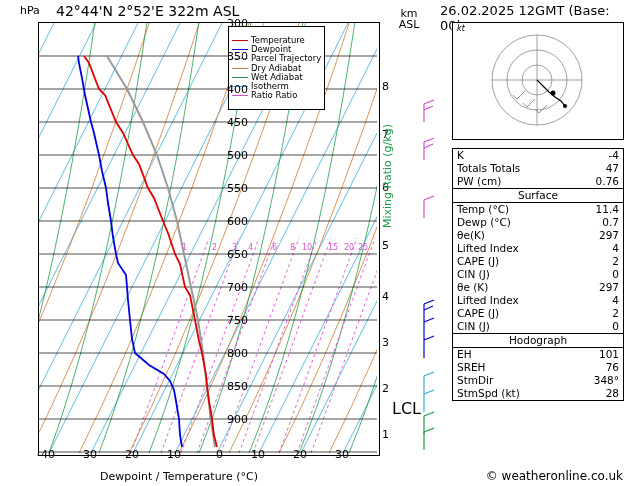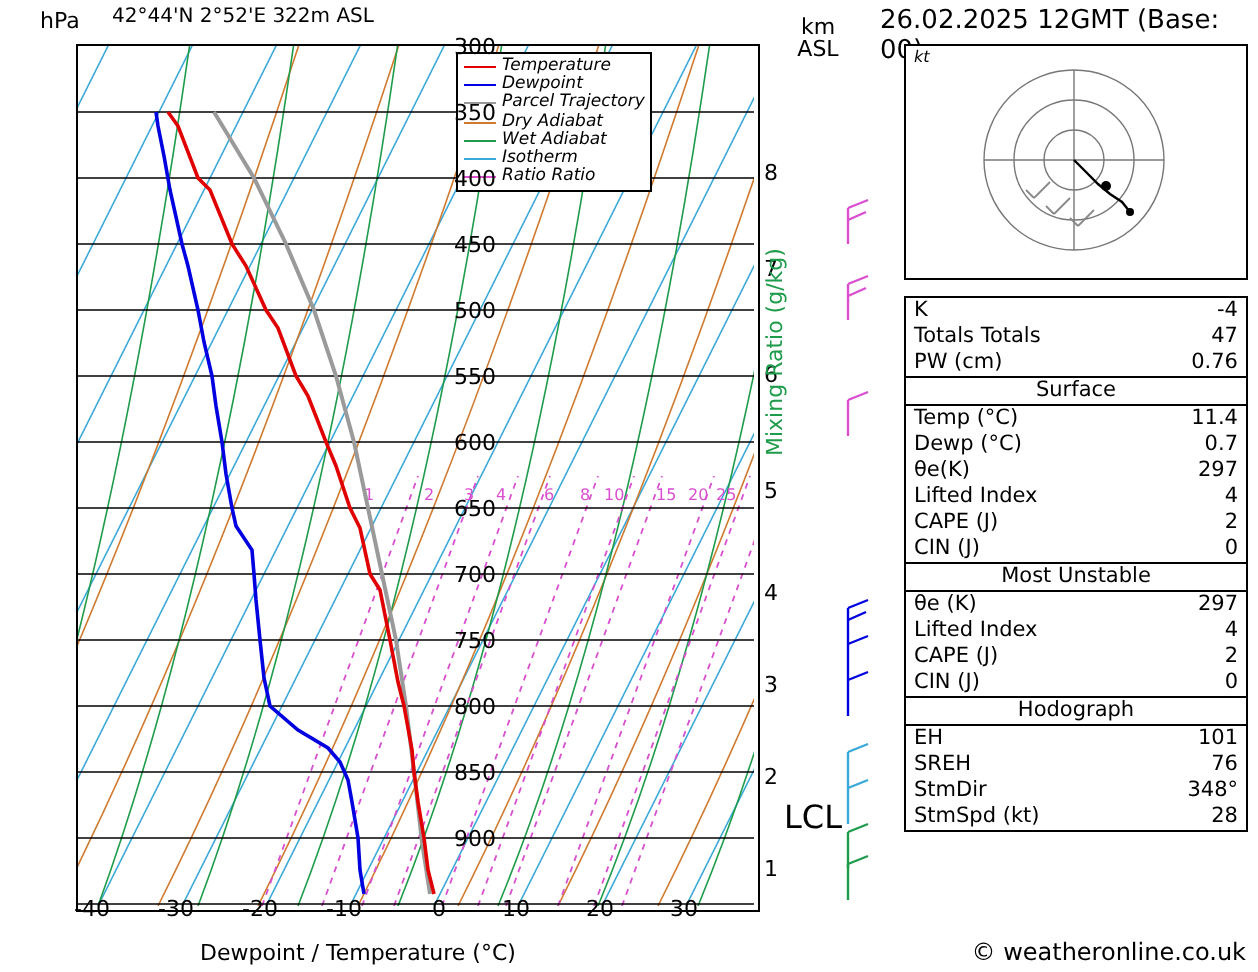--- a/index.html
+++ b/index.html
@@ -1,37 +1,37 @@
 <!DOCTYPE html>
 <html><head>
 <meta charset="utf-8">
 <style>
   html,body{margin:0;padding:0;}
   body{width:629px;height:486px;background:#ffffff;font-family:"DejaVu Sans",sans-serif;position:relative;overflow:hidden;}
   .abs{position:absolute;}
   
   #hpa-label{left:20px;top:4px;font-size:11px;color:#000;}
-  #station-title{left:56px;top:3px;font-size:10px;color:#000;font-weight:normal;text-align:right;}
+  #station-title{left:56px;top:3px;font-size:14px;color:#000;font-weight:normal;text-align:right;}
   #km-label{left:396px;top:8px;font-size:11px;color:#000;text-align:center;width:26px;line-height:11px;}
   #date-title{left:440px;top:3px;font-size:13px;color:#000;}
   
   #skewt{left:38px;top:22px;width:340px;height:432px;border:1px solid #000;overflow:hidden;background:#fff;}
   #skewt svg{display:block;}
   
   .ytick{position:absolute;right:381px;font-size:11px;color:#000;text-align:right;width:34px;}
   
   .xtick{position:absolute;top:448px;font-size:11px;color:#000;text-align:right;width:34px;}
   #xaxis-title{left:100px;top:470px;font-size:11px;color:#000;}
   
   .kmtick{position:absolute;left:382px;font-size:11px;color:#000;width:26px;text-align:left;}
   #lcl-label{position:absolute;left:392px;font-size:16px;color:#000;}
   
   #mix-title{position:absolute;left:381px;top:228px;font-size:11px;color:#1f9c4b;transform:rotate(-90deg);transform-origin:left top;white-space:nowrap;}
   
-  #legend{position:absolute;left:228px;top:26px;border:1px solid #000;background:#fff;padding:2px 3px;font-size:8.5px;line-height:9.2px;font-style:italic;}
+  #legend{position:absolute;left:228px;top:26px;border:1px solid #000;background:#fff;padding:9px 3px;font-size:8.5px;line-height:9.2px;}
   #legend .row{display:flex;align-items:center;height:9.2px;}
   #legend .swatch{width:16px;height:0;border-top-width:1.4px;border-top-style:solid;margin-right:3px;}
   
   #hodo{left:452px;top:22px;width:170px;height:116px;border:1px solid #000;background:#fff;}
   #hodo-kt{position:absolute;left:4px;top:1px;font-size:8px;color:#000;font-style:italic;}
   
   #indices{left:452px;top:148px;width:170px;border:1px solid #000;background:#fff;font-size:10.5px;color:#000;}
   #indices .r{display:flex;justify-content:space-between;padding:0 4px;height:13px;line-height:13px;}
   #indices .sec{text-align:center;border-top:1px solid #000;border-bottom:1px solid #000;height:13px;line-height:13px;}
   
@@ -316,21 +316,20 @@
     </div>
   <div class="r">
       <span>CAPE (J)</span>
       <span>2</span>
     </div>
   <div class="r">
       <span>CIN (J)</span>
       <span>0</span>
     </div>
 
-  <div class="sec">Most Unstable</div>
   <div class="r">
       <span>θe (K)</span>
       <span>297</span>
     </div>
   <div class="r">
       <span>Lifted Index</span>
       <span>4</span>
     </div>
   <div class="r">
       <span>CAPE (J)</span>

